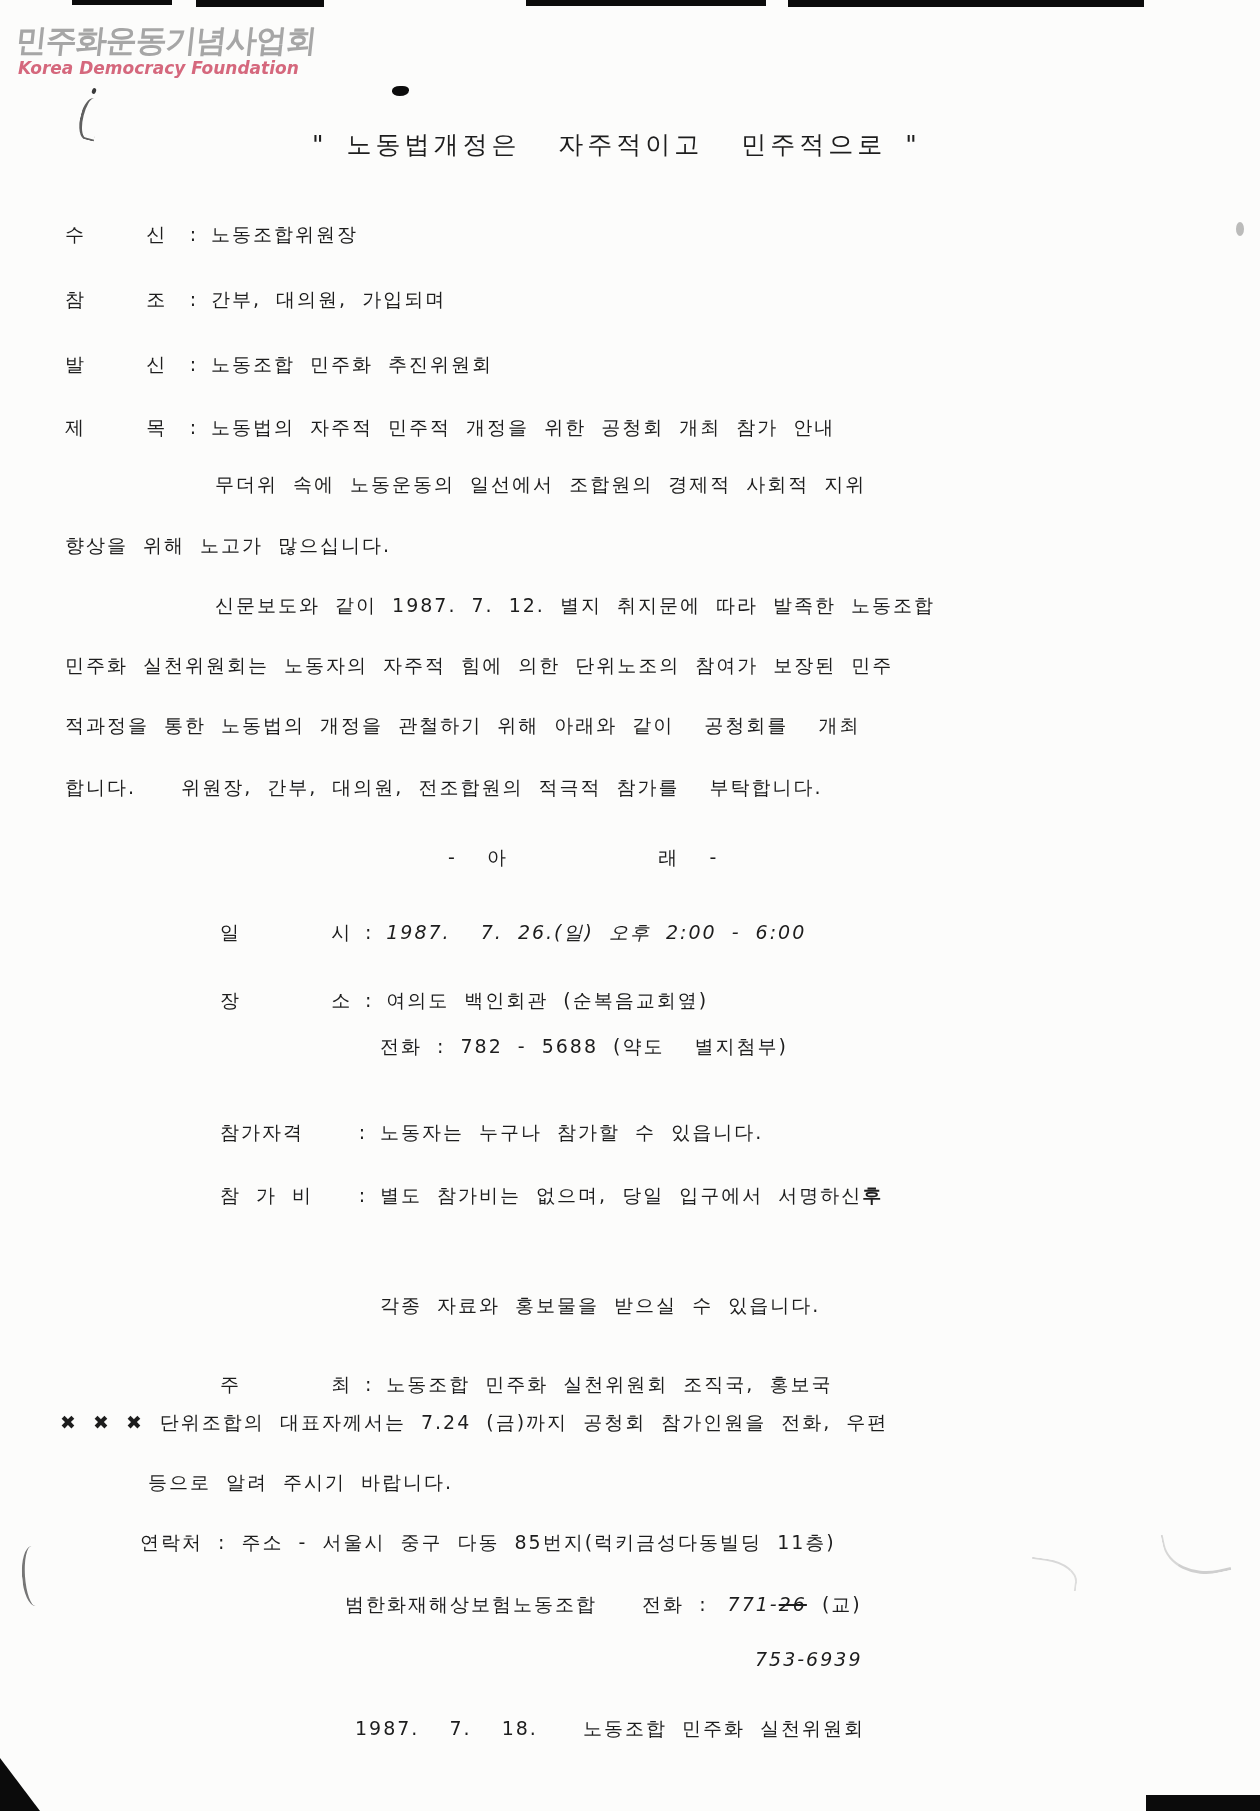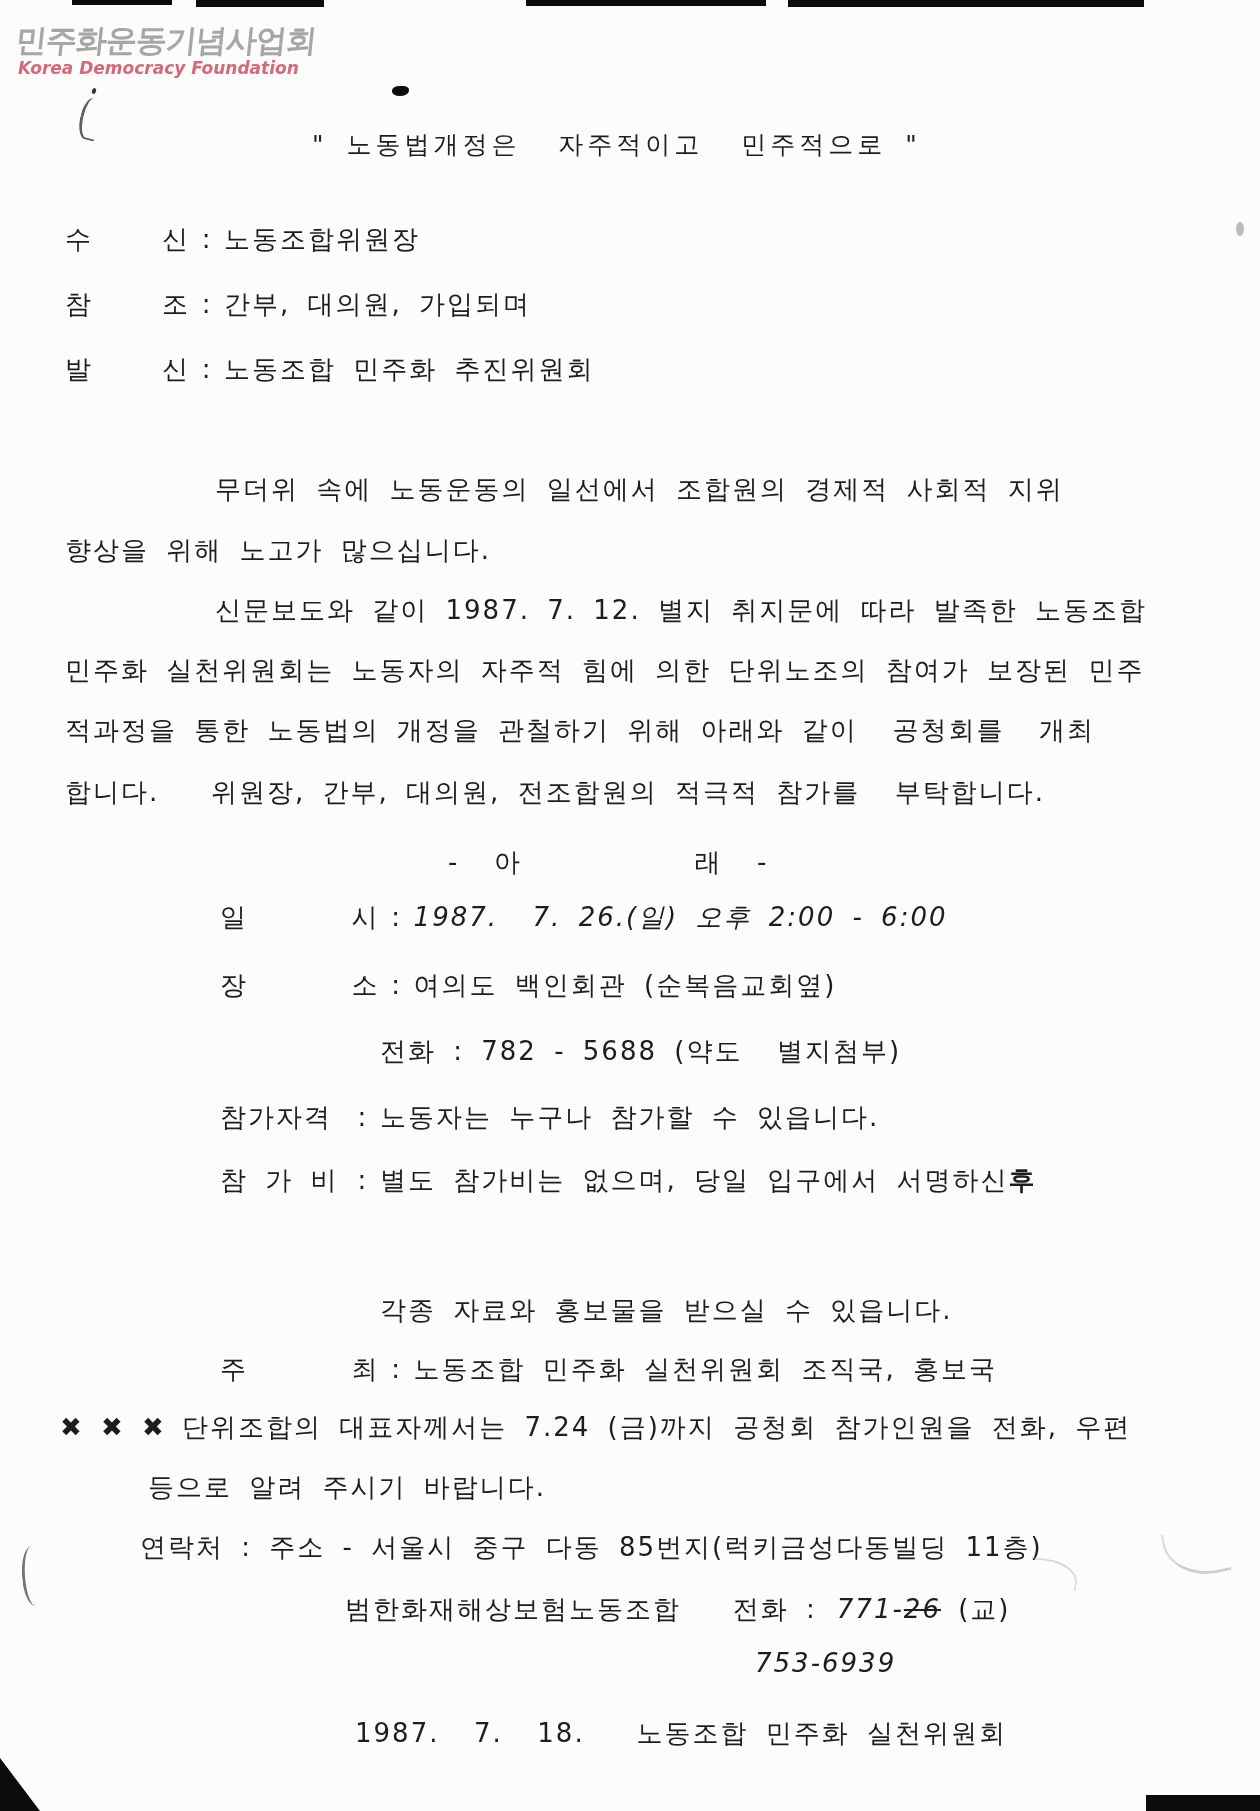--- a/index.html
+++ b/index.html
@@ -1,24 +1,24 @@
 <!DOCTYPE html>
 <html><head>
 <meta charset="utf-8">
 <style>
   html,body { margin:0; padding:0; background:#e8e8e8; }
   .page {
     position:relative; width:1260px; height:1811px; margin:0 auto;
     background:#fcfcfb; overflow:hidden;
     font-family:"DejaVu Sans", sans-serif; color:#1c1c1c;
   }
-  .t { position:absolute; white-space:pre; font-size:26px; letter-spacing:2px; word-spacing:7px; color:#1d1d1d; }
+  .t { position:absolute; white-space:pre; font-size:19px; letter-spacing:2px; word-spacing:7px; color:#1d1d1d; }
   .title { font-size:25px; letter-spacing:4px; font-weight:500; }
   .lbl  { display:inline-block; min-width:112px; }
-  .lblD { display:inline-block; min-width:126px; }
+  .lblD { display:inline-block; min-width:126px;margin-top:20px; }
   .colon{ display:inline-block; min-width:34px; text-align:center; }
   .hand { font-style:italic; }
   .struck { text-decoration:line-through; text-decoration-thickness:2px; }
   .boldch { font-weight:bold; }
   
   .logo-kr {
     position:absolute; left:16px; top:20px; font-size:31px; font-weight:bold;
     letter-spacing:-1px; color:#a6a6a6; transform:skewX(-6deg);
     font-family:"DejaVu Serif", serif;
   }
@@ -72,20 +72,21 @@
   <div class="blob" style="left:392px;top:86px;width:17px;height:10px"></div>
   <div class="pen-arc"></div>
   <div class="pen-dot"></div>
   <div class="speck" style="left:1236px;top:222px;width:8px;height:14px"></div>
 
   <div class="t title" style="left:312px;top:128px">" 노동법개정은  자주적이고  민주적으로 "</div>
 
   <div class="t" style="left:65px;top:222px"><span class="lbl">수    신</span><span class="colon">:</span><span>노동조합위원장</span></div>
   <div class="t" style="left:65px;top:287px"><span class="lbl">참    조</span><span class="colon">:</span><span>간부, 대의원, 가입되며</span></div>
   <div class="t" style="left:65px;top:352px"><span class="lbl">발    신</span><span class="colon">:</span><span>노동조합 민주화 추진위원회</span></div>
+  <div class="t" style="left:65px;top:415px"><span class="lbl">제    목</span><span class="colon">:</span><span>노동법의 자주적 민주적 개정을 위한 공청회 개최 참가 안내</span></div>
 
   <div class="t" style="left:215px;top:472px">무더위 속에 노동운동의 일선에서 조합원의 경제적 사회적 지위</div>
   <div class="t" style="left:65px;top:533px">향상을 위해 노고가 많으십니다.</div>
   <div class="t" style="left:215px;top:593px">신문보도와 같이 1987. 7. 12. 별지 취지문에 따라 발족한 노동조합</div>
   <div class="t" style="left:65px;top:653px">민주화 실천위원회는 노동자의 자주적 힘에 의한 단위노조의 참여가 보장된 민주</div>
   <div class="t" style="left:65px;top:713px">적과정을 통한 노동법의 개정을 관철하기 위해 아래와 같이  공청회를  개최</div>
   <div class="t" style="left:65px;top:775px">합니다.   위원장, 간부, 대의원, 전조합원의 적극적 참가를  부탁합니다.</div>
 
   <div class="t" style="left:448px;top:845px">-  아          래  -</div>
 

